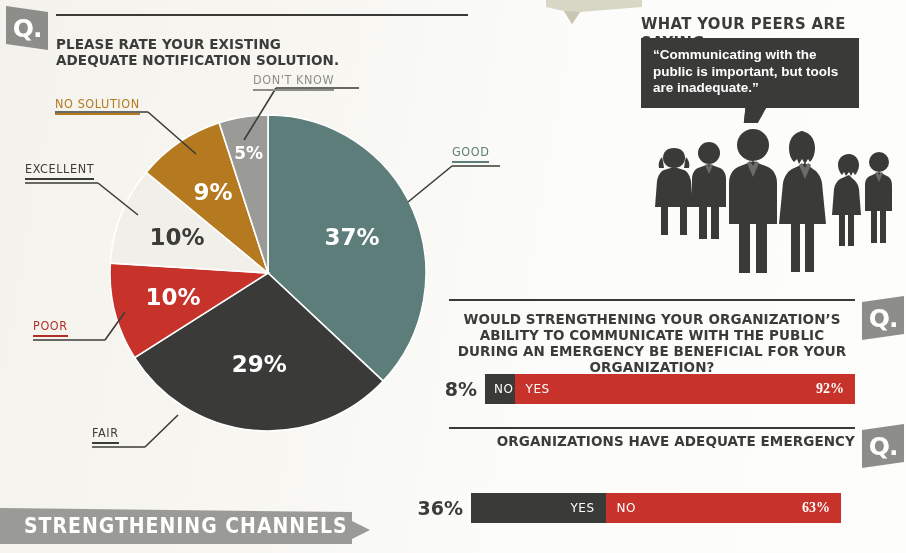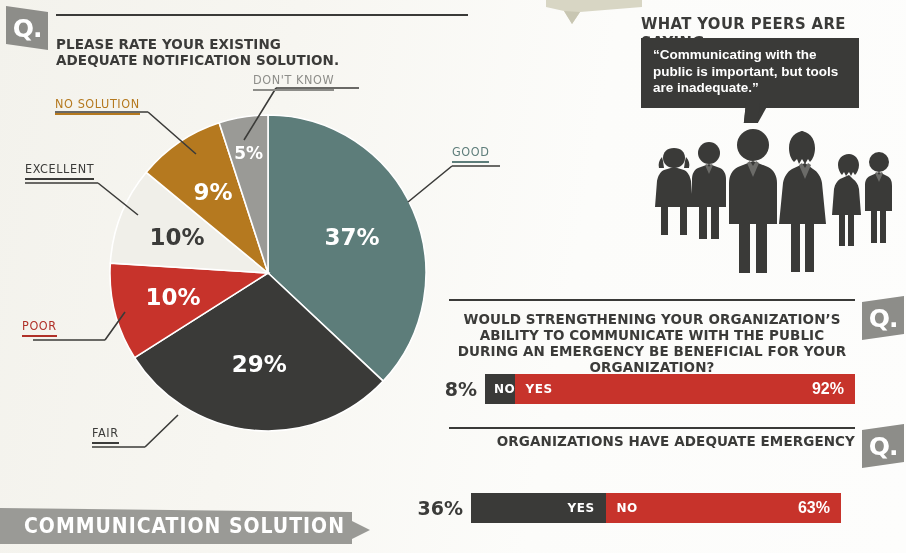--- a/index.html
+++ b/index.html
@@ -102,26 +102,26 @@
   .bar-left-pct {
     position: absolute; right: 100%; top: 0; height: 30px;
     display: flex; align-items: center; padding-right: 8px;
     font-family: "DejaVu Sans", sans-serif; font-weight: bold;
     font-size: 19px; color: #3b3b39; white-space: nowrap;
   }
   .seg { display: flex; align-items: center; position: relative; }
   .seg-dark { background: #3a3a38; }
   .seg-red  { background: #c7332b; }
   .seg-label {
-    font-family: "DejaVu Sans", sans-serif; font-weight: bold;
+    font-family: "DejaVu Sans", sans-serif; font-weight: normal;
     font-size: 12px; color: #ffffff; letter-spacing: 0.5px;
   }
   .seg-pct {
-    font-family: Liberation Sans, sans-serif; font-weight: bold;
-    font-size: 16px; color: #ffffff; margin-left: auto;
+    font-family: Liberation Serif, serif; font-weight: bold;
+    font-size: 14px; color: #ffffff; margin-left: auto;
   }
 
   
   #footer-banner {
     position: absolute; left: 0; top: 508px;
     width: 352px; height: 36px;
     background: #9a9a96;
     display: flex; align-items: center;
     clip-path: polygon(0 0, 100% 4px, 100% 100%, 0 100%);
   }
@@ -189,21 +189,21 @@
     <path d="M33,340 L105,340 M105,340 L125,312" stroke="#3b3b39" stroke-width="1.6" fill="none"></path>
 
     <path d="M92,447 L145,447 M145,447 L178,415" stroke="#3b3b39" stroke-width="1.6" fill="none"></path>
 
     <path d="M500,166 L452,166 M452,166 L408,202" stroke="#3b3b39" stroke-width="1.6" fill="none"></path>
   </svg>
 
   <div class="callout" style="left:253px; top:72px; color:#8d8d89; border-bottom:2px solid #8d8d89;">DON'T KNOW</div>
   <div class="callout" style="left:55px; top:96px; color:#b5791f; border-bottom:2px solid #b5791f;">NO SOLUTION</div>
   <div class="callout" style="left:25px; top:161px; color:#3b3b39; border-bottom:2px solid #3b3b39;">EXCELLENT</div>
-  <div class="callout" style="left:22px; top:318px; color:#b03028; border-bottom:2px solid #b03028;">POOR</div>
+  <div class="callout" style="left:33px; top:318px; color:#b03028; border-bottom:2px solid #b03028;">POOR</div>
   <div class="callout" style="left:92px; top:425px; color:#3b3b39; border-bottom:2px solid #3b3b39;">FAIR</div>
   <div class="callout" style="left:452px; top:144px; color:#5d7d7a; border-bottom:2px solid #5d7d7a;">GOOD</div>
 
   <div id="peers-head">WHAT YOUR PEERS ARE SAYING...</div>
   <div id="bubble">
     <span>“Communicating with the public is important, but tools are inadequate.”</span>
   </div>
   <div id="bubble-tail"></div>
 
   <svg id="people" width="246" height="152" viewBox="0 0 246 152">
@@ -282,16 +282,16 @@
       <span class="seg-label" style="margin-left:auto;">YES</span>
     </div>
     <div class="seg seg-red" id="seg-adq-no" style="padding:0 11px; flex:1;">
       <span class="seg-label">NO</span>
       <span class="seg-pct">63%</span>
     </div>
   </div>
 
   <div id="footer-arrow"></div>
   <div id="footer-banner">
-    <span class="txt">COMMUNICATION SOLUTION</span>
+    <span class="txt">STRENGTHENING CHANNELS</span>
   </div>
 
 </div>
 
 </body></html>

